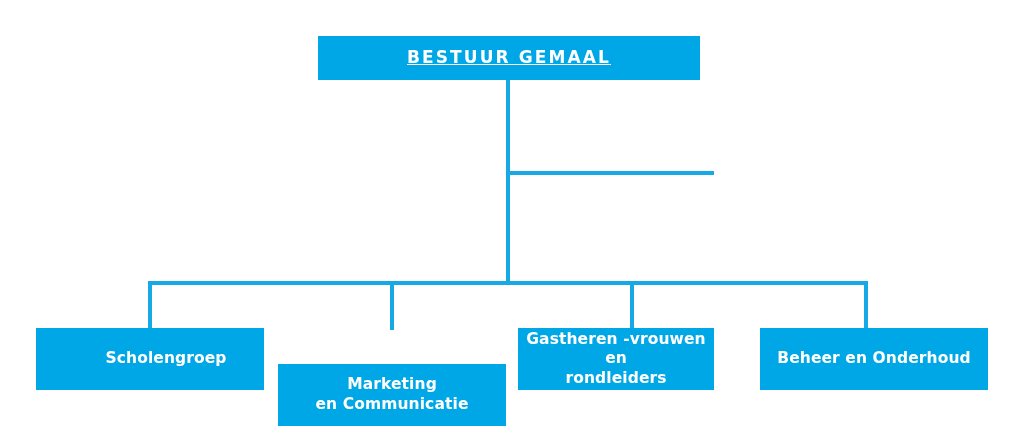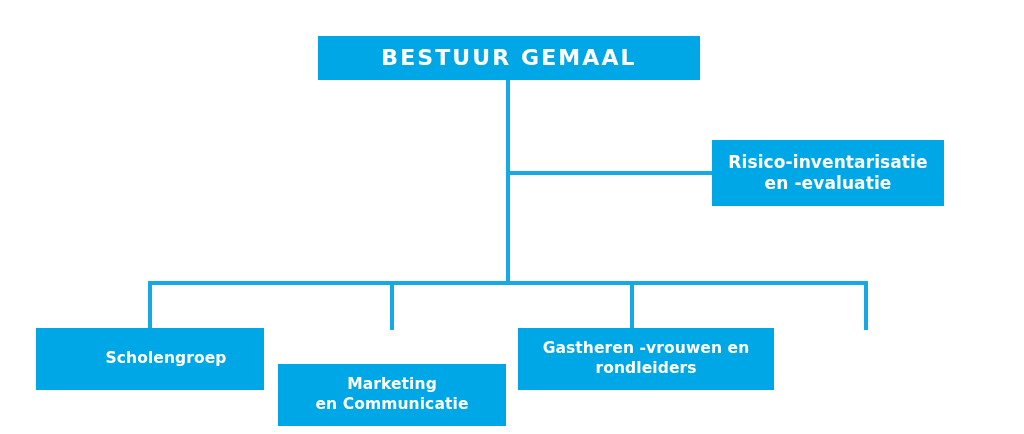--- a/index.html
+++ b/index.html
@@ -30,43 +30,44 @@
   }
   .node-label {
     display: block;
     white-space: pre-line;
   }
   .node-root {
     left: 318px;
     top: 36px;
     width: 382px;
     height: 44px;
-    font-size: 22px;
+    font-size: 17px;
     font-weight: bold;
     letter-spacing: 2.1px;
+    text-decoration: underline;
   }
   .node-side {
     left: 712px;
     top: 140px;
     width: 232px;
     height: 66px;
     font-size: 17px;
     font-weight: bold;
     letter-spacing: 0.1px;
   }
   .node-leaf {
     top: 328px;
     height: 62px;
     font-size: 15.5px;
     font-weight: bold;
     letter-spacing: 0.1px;
   }
   .leaf-0 { left: 36px;  width: 228px; padding-left: 40px; }
   .leaf-1 { left: 278px; width: 228px; margin-top: 36px; }
-  .leaf-2 { left: 518px; width: 256px; }
+  .leaf-2 { left: 518px; width: 196px; }
   .leaf-3 { left: 760px; width: 228px; }
 
   .conn {
     position: absolute;
     background: #17a9e6;
     z-index: 1;
   }
   .v { width: 4px; }
   .h { height: 4px; }
 
@@ -92,33 +93,32 @@
   <div class="conn h bus"></div>
   <div class="conn v drop-0"></div>
   <div class="conn v drop-1"></div>
   <div class="conn v drop-2"></div>
   <div class="conn v drop-3"></div>
 
   <div class="node node-root">
     <span class="node-label">BESTUUR GEMAAL</span>
   </div>
 
-  <div class="node node-side">
-    <span class="node-label">Risico-inventarisatie
-en -evaluatie</span>
-  </div>
 
   <div class="node node-leaf leaf-0">
     <span class="node-label">Scholengroep</span>
   </div>
 
   <div class="node node-leaf leaf-1">
     <span class="node-label">Marketing
 en Communicatie</span>
   </div>
 
   <div class="node node-leaf leaf-2">
     <span class="node-label">Gastheren -vrouwen en
 rondleiders</span>
   </div>
 
+  <div class="node node-leaf leaf-3">
+    <span class="node-label">Beheer en Onderhoud</span>
+  </div>
 
 </div>
 
 </body></html>

